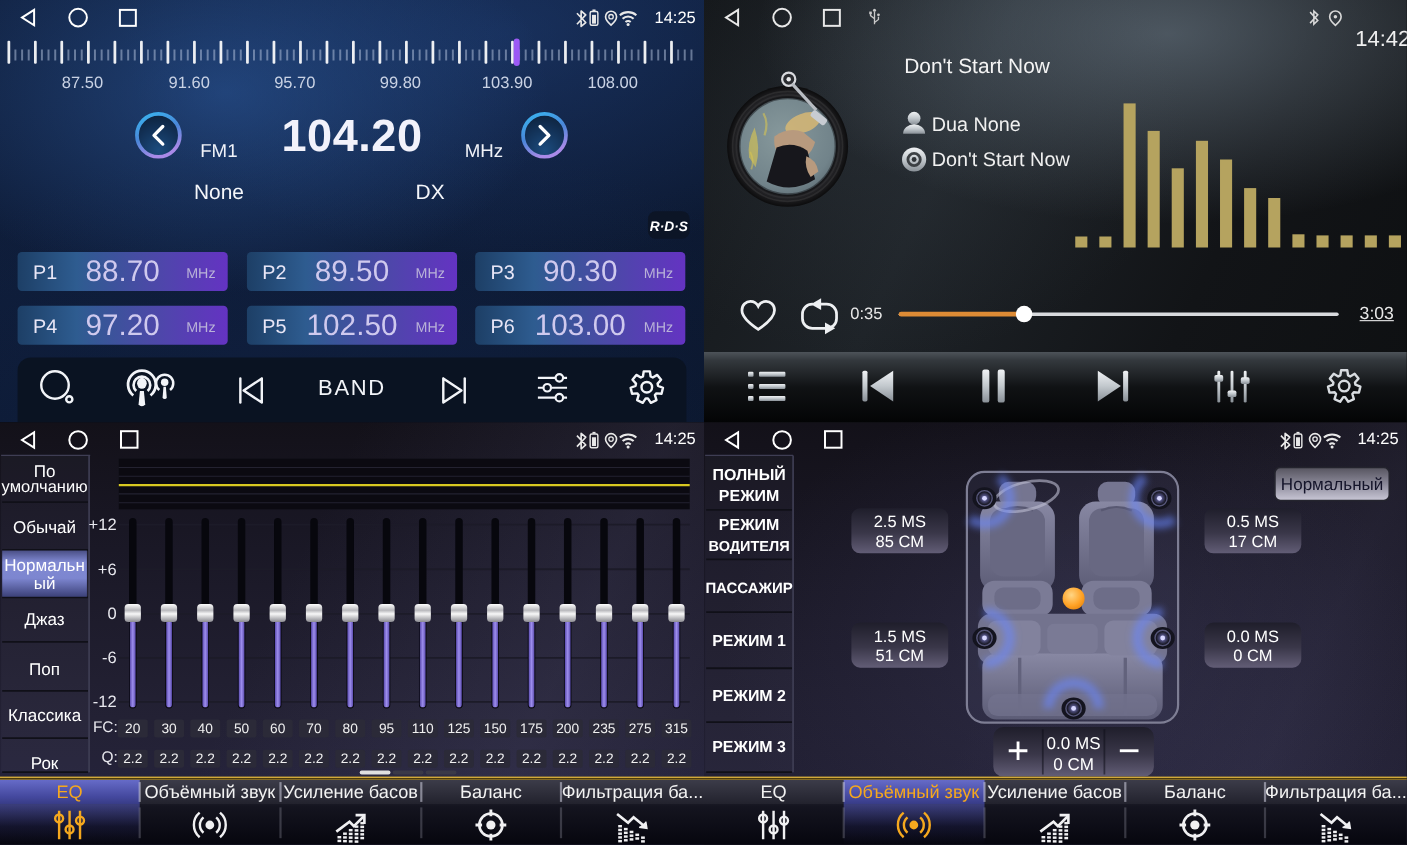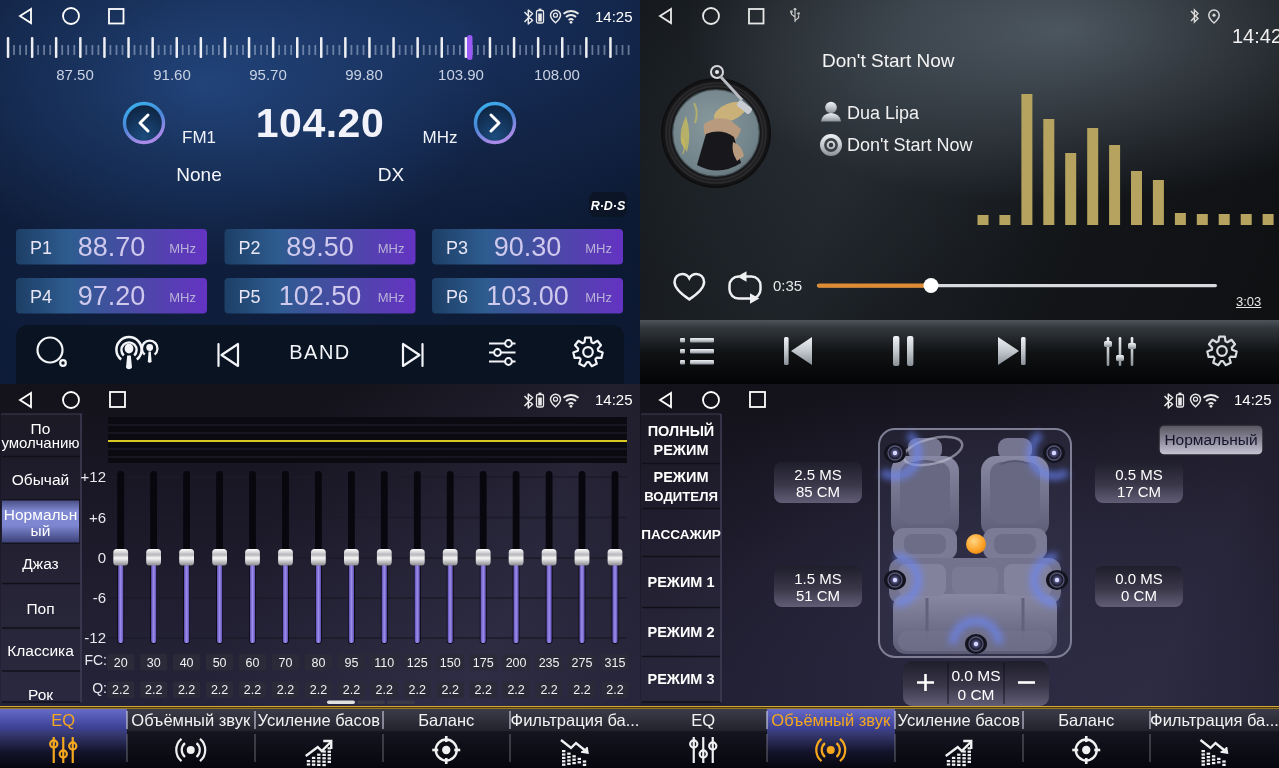--- a/index.html
+++ b/index.html
@@ -384,24 +384,24 @@
 <rect x="464" y="341" width="8" height="6" rx="1.5" fill="url(#silver)"></rect>
 <rect x="478.7" y="337" width="2.6" height="29" rx="1.2" fill="url(#silver)"></rect>
 <rect x="476" y="355" width="8" height="6" rx="1.5" fill="url(#silver)"></rect>
 <rect x="490.7" y="337" width="2.6" height="29" rx="1.2" fill="url(#silver)"></rect>
 <rect x="488" y="343" width="8" height="6" rx="1.5" fill="url(#silver)"></rect>
 <path d="M579.2 336.6 L584.8 336.6 L585.5 341.3 L587.4 342.2 L591.5 339.8 L595.0 344.2 L591.8 347.7 L592.2 349.7 L596.7 351.5 L595.4 356.9 L590.7 356.6 L589.4 358.2 L590.8 362.8 L585.7 365.2 L583.0 361.2 L581.0 361.2 L578.3 365.2 L573.2 362.8 L574.6 358.2 L573.3 356.6 L568.6 356.9 L567.3 351.5 L571.8 349.7 L572.2 347.7 L569.0 344.2 L572.5 339.8 L576.6 342.2 L578.5 341.3 Z" fill="none" stroke="#d8dce0" stroke-width="2.2" stroke-linejoin="round"></path>
           <circle cx="582" cy="351" r="4.8" fill="none" stroke="#d8dce0" stroke-width="2.2"></circle>
 </g>
   </svg>
   <div class="t" style="left:182px;top:50px;font-size:19px;color:#f4f4f4;">Don't Start Now</div>
-  <div class="t" style="left:207px;top:103px;font-size:18px;color:#f0f0f0;">Dua Lipa</div>
+  <div class="t" style="left:207px;top:103px;font-size:18px;color:#f0f0f0;">Dua None</div>
   <div class="t" style="left:207px;top:135px;font-size:18px;color:#f0f0f0;">Don't Start Now</div>
   <div class="t" style="left:133px;top:277px;font-size:15px;color:#e8e8e8;">0:35</div>
-  <div class="t" style="left:596px;top:294px;font-size:13px;color:#e8e8e8;text-decoration:underline;">3:03</div>
+  <div class="t" style="left:596px;top:277px;font-size:16px;color:#e8e8e8;text-decoration:underline;">3:03</div>
   <div class="t" style="left:592px;top:8px;font-size:20px;color:#f0f0f0;margin-top:17px;">14:42</div>
 </div>
 
 <div id="qbl" class="q">
   <svg class="ab" style="left:0;top:0" width="640" height="384" viewBox="0 0 640 384">
     <g stroke="#fff" stroke-width="1.8" fill="none">
       <path d="M31 9 L20 16 L31 23 Z"></path>
       <circle cx="71" cy="16" r="8"></circle>
       <rect x="110" y="8" width="15" height="15"></rect>
     </g>

